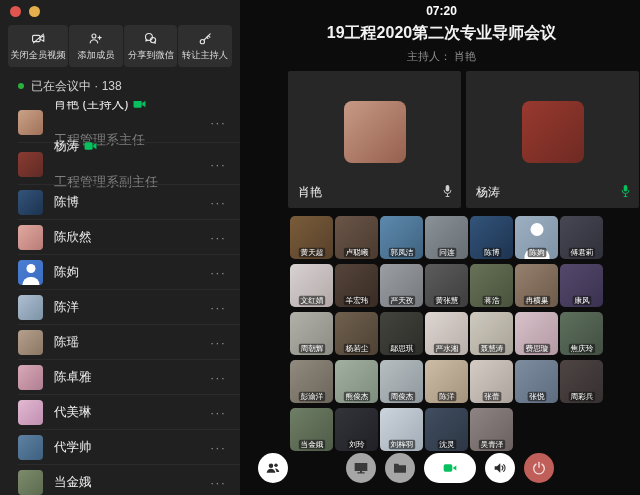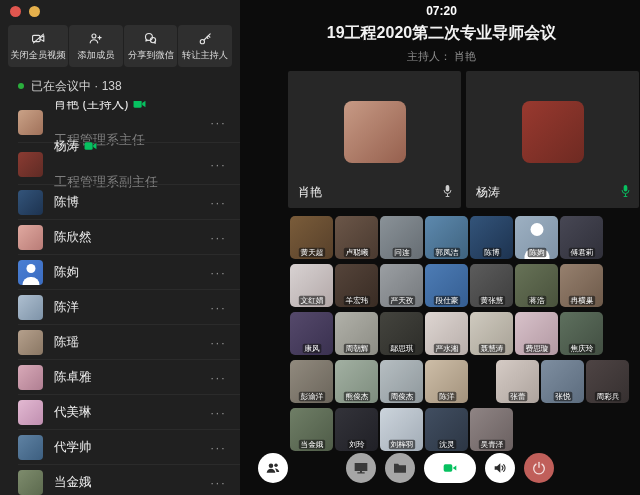--- a/index.html
+++ b/index.html
@@ -316,28 +316,28 @@
 
   <div class="grid" id="grid">
   <div class="gtile" style="background: linear-gradient(135deg, rgb(122, 92, 58), rgb(87, 64, 42));">
     <span class="gname">黄天超</span>
   </div>
 
   <div class="gtile" style="background: linear-gradient(135deg, rgb(107, 86, 72), rgb(74, 58, 48));">
     <span class="gname">卢聪曦</span>
   </div>
 
+  <div class="gtile" style="background: linear-gradient(135deg, rgb(93, 137, 174), rgb(63, 99, 127));">
+    <span class="gname">郭凤洁</span>
+  </div>
+
   <div class="gtile" style="background: linear-gradient(135deg, rgb(138, 146, 152), rgb(102, 109, 115));">
     <span class="gname">问连</span>
   </div>
 
-  <div class="gtile" style="background: linear-gradient(135deg, rgb(93, 137, 174), rgb(63, 99, 127));">
-    <span class="gname">郭凤洁</span>
-  </div>
-
   <div class="gtile" style="background: linear-gradient(135deg, rgb(51, 84, 122), rgb(29, 51, 80));">
     <span class="gname">陈博</span>
   </div>
 
   <div class="gtile" style="background: linear-gradient(135deg, rgb(157, 176, 194), rgb(127, 147, 166));"><span class="silhouette"></span>
     <span class="gname">陈姁</span>
   </div>
 
   <div class="gtile" style="background: linear-gradient(135deg, rgb(71, 71, 84), rgb(48, 48, 58));">
     <span class="gname">傅君莉</span>
@@ -349,23 +349,20 @@
   </div>
 
   <div class="gtile" style="background: linear-gradient(135deg, rgb(85, 68, 58), rgb(57, 44, 36));">
     <span class="gname">羊宏玮</span>
   </div>
 
   <div class="gtile" style="background: linear-gradient(135deg, rgb(155, 159, 163), rgb(117, 121, 125));">
     <span class="gname">严天孜</span>
   </div>
 
-  <div class="gtile" style="background: linear-gradient(135deg, rgb(77, 124, 181), rgb(53, 94, 146));">
-    <span class="gname">段仕豪</span>
-  </div>
 
   <div class="gtile" style="background: linear-gradient(135deg, rgb(92, 92, 92), rgb(62, 62, 62));">
     <span class="gname">黄张慧</span>
   </div>
 
   <div class="gtile" style="background: linear-gradient(135deg, rgb(103, 114, 87), rgb(73, 82, 60));">
     <span class="gname">蒋浩</span>
   </div>
 
   <div class="gtile" style="background: linear-gradient(135deg, rgb(150, 128, 110), rgb(110, 90, 74));">
@@ -373,20 +370,23 @@
   </div>
 
   <div class="gtile" style="background: linear-gradient(135deg, rgb(85, 73, 107), rgb(58, 49, 80));">
     <span class="gname">康风</span>
   </div>
 
   <div class="gtile" style="background: linear-gradient(135deg, rgb(177, 177, 169), rgb(140, 140, 132));">
     <span class="gname">周朝辉</span>
   </div>
 
+  <div class="gtile" style="background: linear-gradient(135deg, rgb(112, 96, 78), rgb(78, 66, 52));">
+    <span class="gname">杨若尘</span>
+  </div>
 
   <div class="gtile" style="background: linear-gradient(135deg, rgb(68, 68, 62), rgb(45, 45, 41));">
     <span class="gname">鄢思琪</span>
   </div>
 
   <div class="gtile" style="background: linear-gradient(135deg, rgb(222, 214, 210), rgb(184, 174, 170));">
     <span class="gname">严水湘</span>
   </div>
 
   <div class="gtile" style="background: linear-gradient(135deg, rgb(207, 202, 191), rgb(168, 162, 150));">
@@ -410,21 +410,21 @@
   </div>
 
   <div class="gtile" style="background: linear-gradient(135deg, rgb(182, 190, 194), rgb(143, 152, 156));">
     <span class="gname">周俊杰</span>
   </div>
 
   <div class="gtile" style="background: linear-gradient(135deg, rgb(205, 189, 167), rgb(163, 146, 124));">
     <span class="gname">陈洋</span>
   </div>
 
-  <div class="gtile" style="background: linear-gradient(135deg, rgb(213, 203, 197), rgb(173, 163, 157)); margin-left: 26px;">
+  <div class="gtile" style="background: linear-gradient(135deg, rgb(213, 203, 197), rgb(173, 163, 157));">
     <span class="gname">张蕾</span>
   </div>
 
   <div class="gtile" style="background: linear-gradient(135deg, rgb(126, 142, 160), rgb(92, 108, 126));">
     <span class="gname">张悦</span>
   </div>
 
   <div class="gtile" style="background: linear-gradient(135deg, rgb(78, 68, 68), rgb(54, 48, 48));">
     <span class="gname">周彩兵</span>
   </div>

